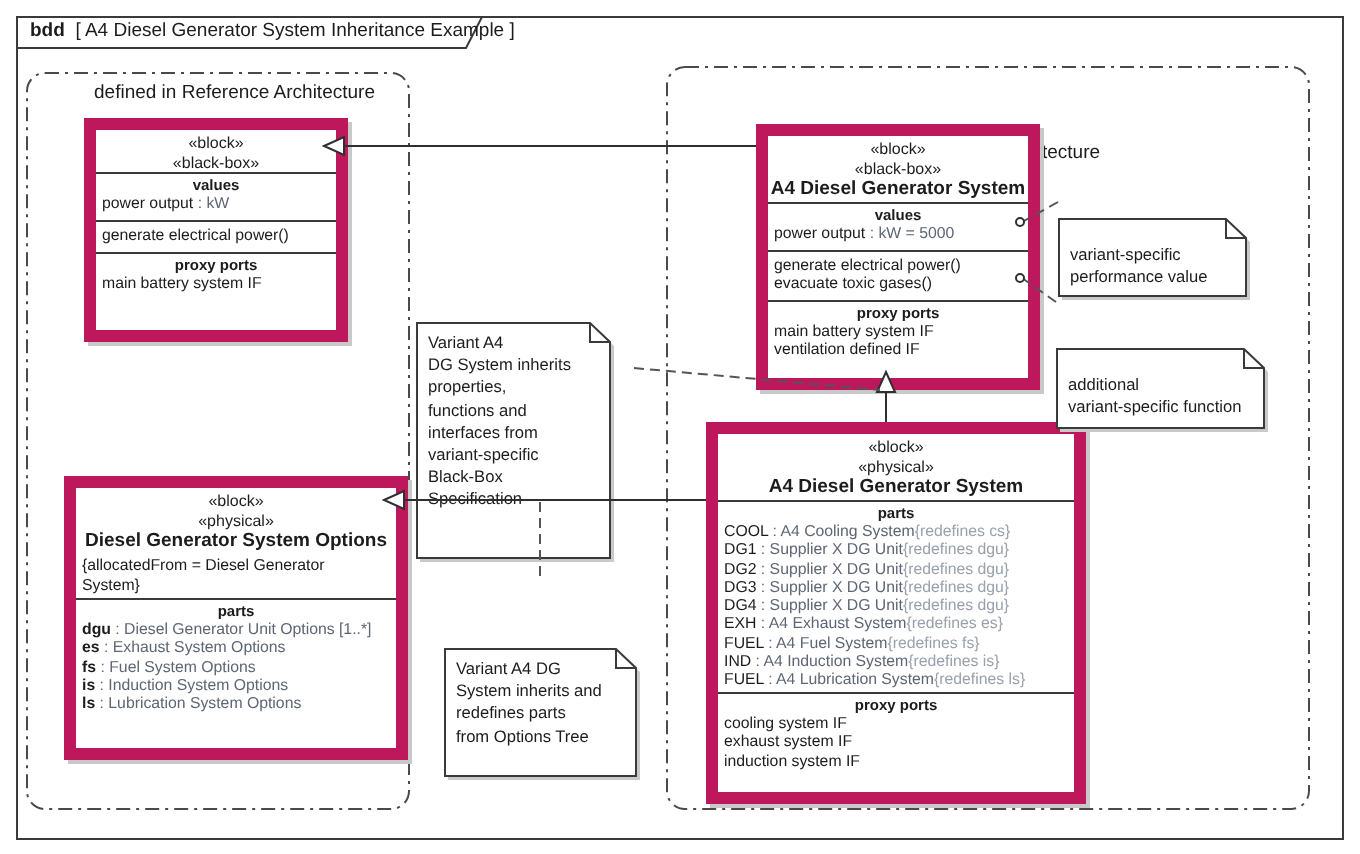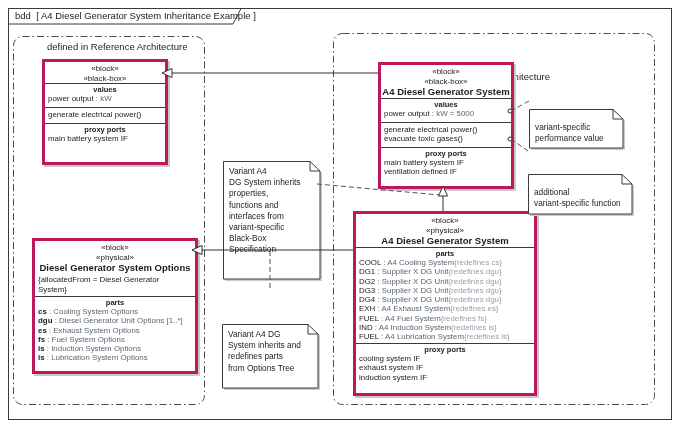--- a/index.html
+++ b/index.html
@@ -2,23 +2,23 @@
 <html><head>
 <meta charset="utf-8">
 <style>
   html,body{margin:0;padding:0;background:#fff;}
   #canvas{position:relative;width:680px;height:427px;background:#fff;
     font-family:"Liberation Sans",sans-serif;color:#1c1c1c;overflow:hidden;}
   .frame-outer{position:absolute;left:8px;top:8px;width:662px;height:410px;
     border:1px solid #3a3a3a;background:#fff;}
   .tab{position:absolute;left:8px;top:8px;width:236px;height:17px;z-index:2;}
   .tab-label{position:absolute;left:7px;top:2px;font-size:9.5px;white-space:nowrap;z-index:1;}
-  .kind{font-weight:normal;}
+  .kind{font-weight:bold;}
   .frame-label{position:absolute;font-size:9.5px;white-space:nowrap;z-index:1;}
-  .block{position:absolute;background:#fff;border:3px solid #be185d;
+  .block{position:absolute;background:#fff;border:6px solid #be185d;
     box-shadow:2px 2px 0 #c9c9c9;display:flex;flex-direction:column;z-index:2;}
   .sect{border-top:1px solid #3a3a3a;overflow:hidden;}
   .sect.first{border-top:none;}
   .hdr-sect{text-align:center;padding-top:2px;}
   .stereo{font-size:8px;line-height:9.5px;}
   .bname{font-size:9.5px;font-weight:bold;line-height:12px;white-space:nowrap;}
   .cmp-hdr{text-align:center;font-size:7.5px;font-weight:bold;line-height:9px;padding-top:1px;}
   .row{font-size:7.9px;line-height:9.3px;padding:0 2px 0 3px;white-space:nowrap;}
   .type{color:#5d6673;}
   .redef{color:#99a1ac;}
@@ -95,21 +95,20 @@
   <div class="block" style="left:32px;top:238px;width:160px;height:130px;">
     <div class="sect first hdr-sect">
       <div class="stereo">«block»</div>
       <div class="stereo">«physical»</div>
       <div class="bname">Diesel Generator System Options</div>
       <div class="constraint">{allocatedFrom = Diesel Generator
 System}</div>
     </div>
     <div class="sect" style="flex:1;">
       <div class="cmp-hdr">parts</div>
-      <div class="row"><b>cs</b><span class="type"> : Cooling System Options</span></div>
       <div class="row"><b>dgu</b><span class="type"> : Diesel Generator Unit Options [1..*]</span></div>
       <div class="row"><b>es</b><span class="type"> : Exhaust System Options</span></div>
       <div class="row"><b>fs</b><span class="type"> : Fuel System Options</span></div>
       <div class="row"><b>is</b><span class="type"> : Induction System Options</span></div>
       <div class="row"><b>ls</b><span class="type"> : Lubrication System Options</span></div>
     </div>
   </div>
 
   <div class="block" style="left:353px;top:211px;width:178px;height:179px;">
     <div class="sect first hdr-sect">
@@ -130,21 +129,21 @@
       <div class="row"><span>FUEL</span><span class="type"> : A4 Lubrication System</span><span class="redef">{redefines ls}</span></div>
     </div>
     <div class="sect" style="flex:1;">
       <div class="cmp-hdr">proxy ports</div>
       <div class="row">cooling system IF</div>
       <div class="row">exhaust system IF</div>
       <div class="row">induction system IF</div>
     </div>
   </div>
 
-  <div class="note" style="left:223px;top:125px;width:97px;height:118px;border-radius:13px;">
+  <div class="note" style="left:208px;top:125px;width:97px;height:118px;border-radius:13px;">
       <svg width="100" height="121" style="position: absolute; left: 0px; top: 0px; z-index: 0;">
         <polygon points="2,2 89,2 99,12 99,120 2,120" fill="#c9c9c9"></polygon>
         <polygon points="0.5,0.5 87,0.5 97,10 97,118 0.5,118" fill="#ffffff" stroke="#3a3a3a"></polygon>
         <polyline points="87,0.5 87,10 97,10" fill="none" stroke="#3a3a3a"></polyline>
       </svg>
     <div class="note-text">Variant A4
 DG System inherits
 properties,
 functions and
 interfaces from

